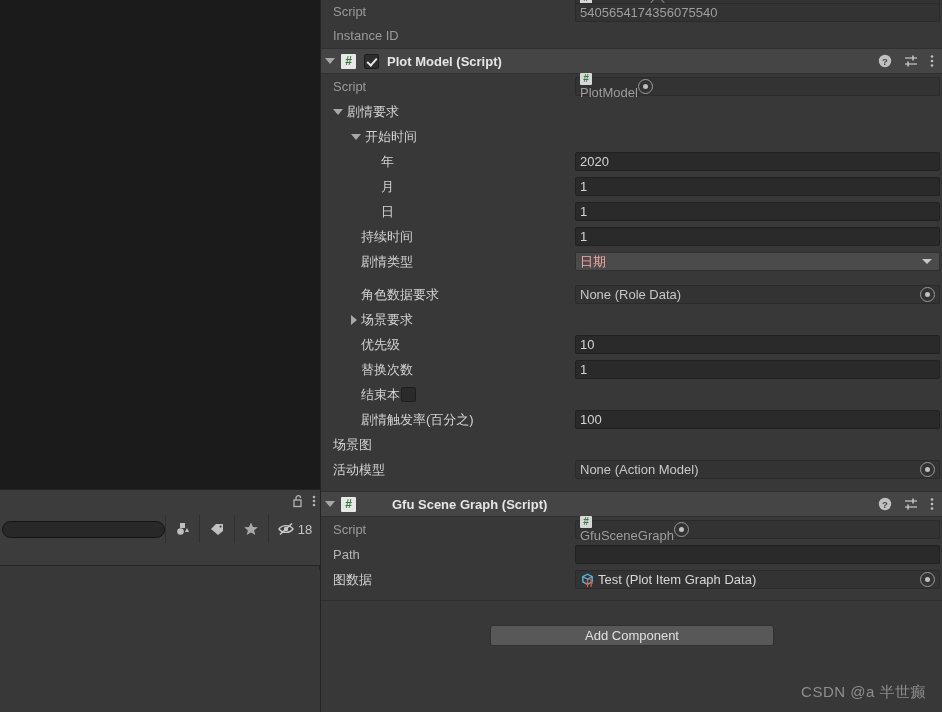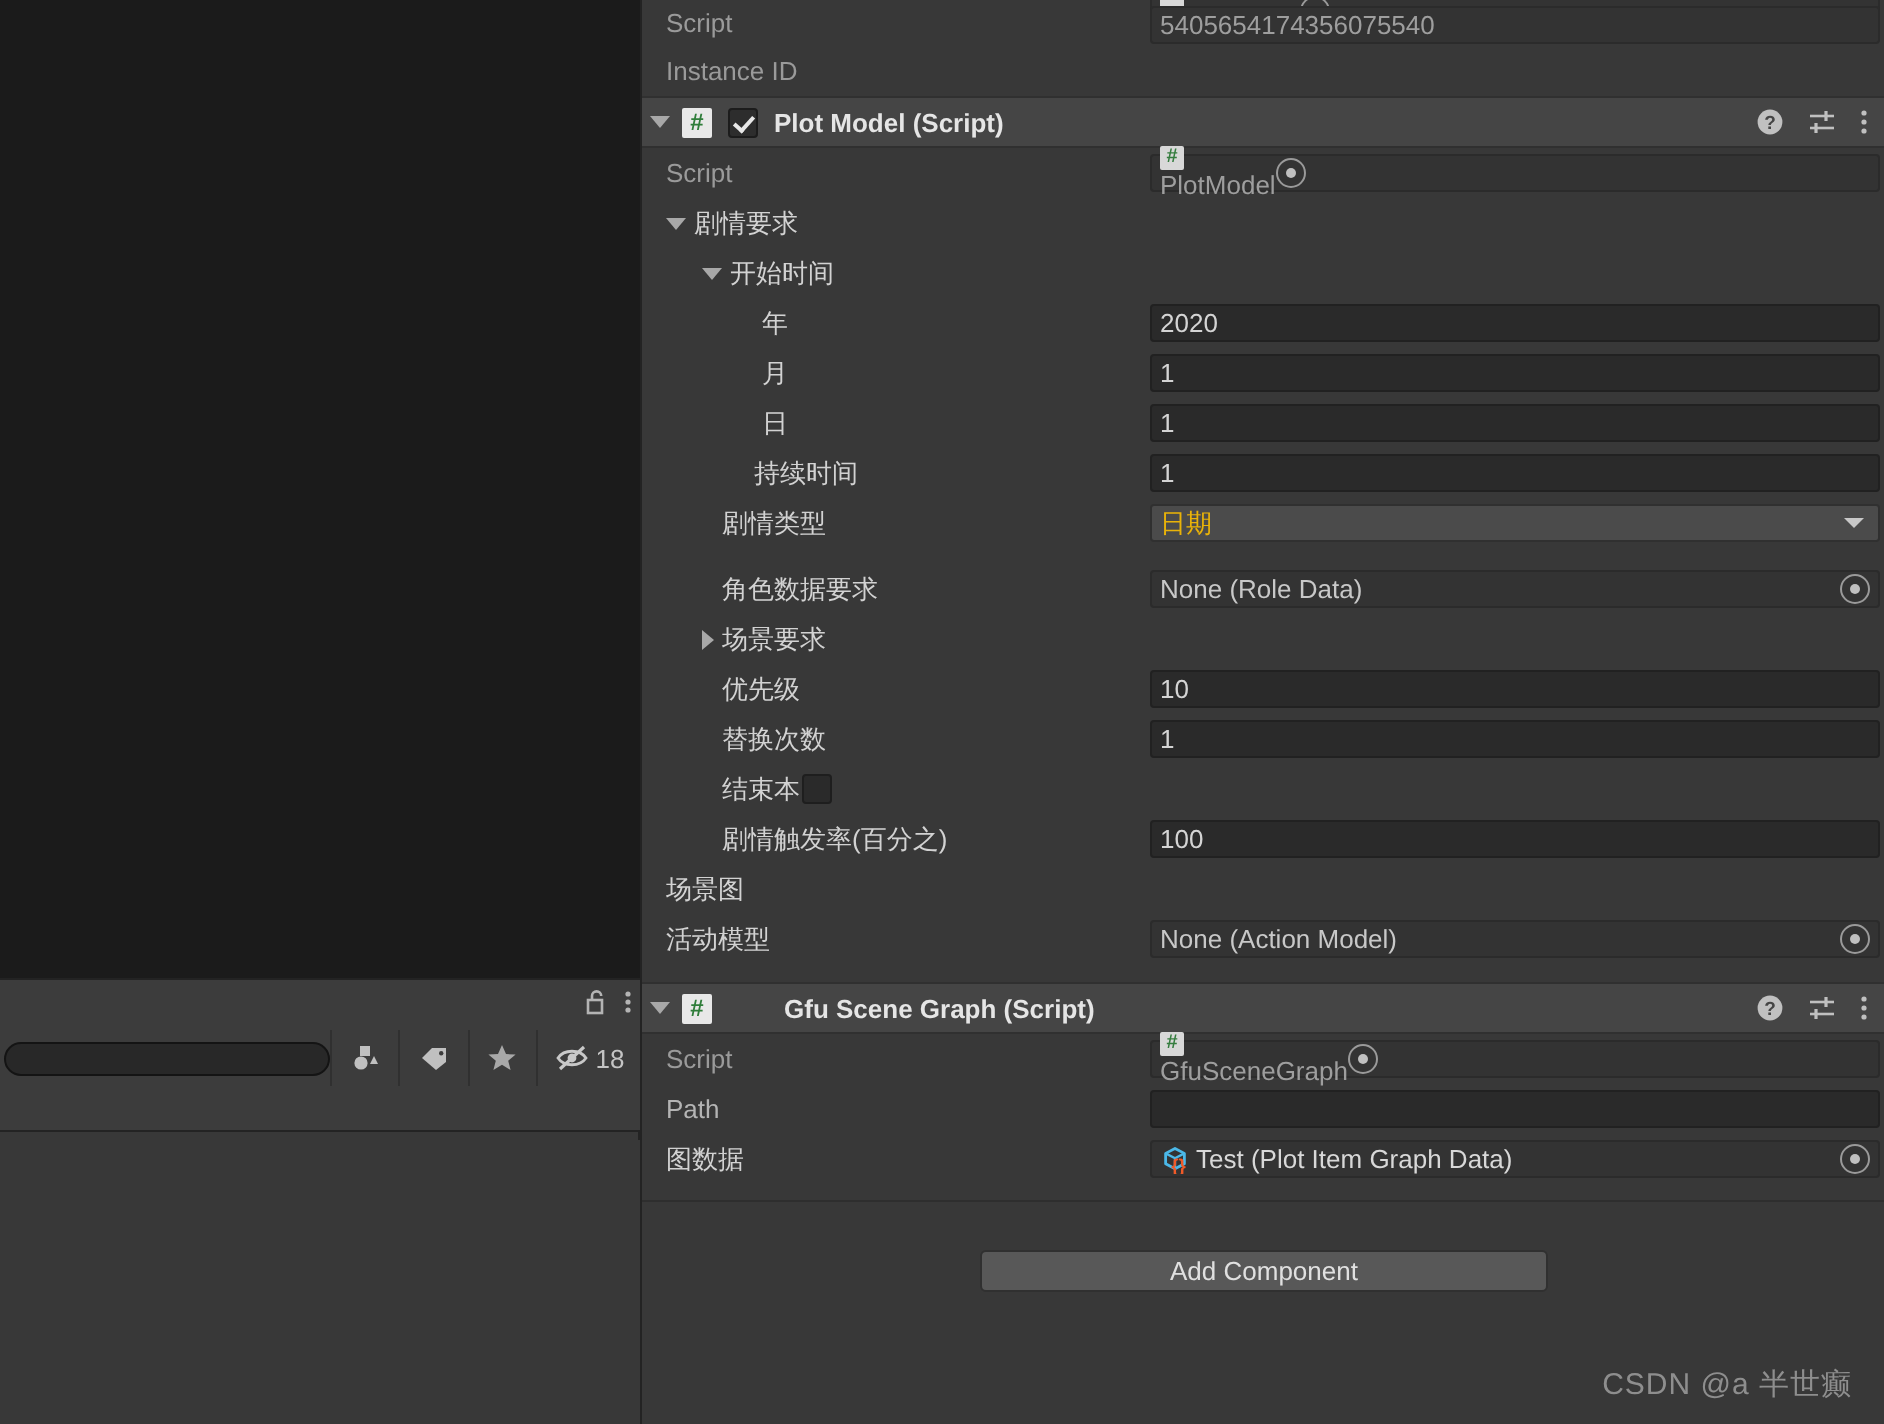--- a/index.html
+++ b/index.html
@@ -165,21 +165,21 @@
     color: #c8c8c8;
     padding: 0 4px;
     justify-content: space-between;
   }
   .object-field .of-left { display: flex; align-items: center; gap: 3px; overflow: hidden; white-space: nowrap; }
   .object-field.filled { color: #d8d8d8; }
   .dropdown-field {
     background: #4b4b4b;
     border: 1px solid #303030;
     border-radius: 2px;
-    color: #eab308;
+    color: #fca5a5;
     padding: 0 4px;
     justify-content: space-between;
   }
   .caret-down {
     width: 0; height: 0;
     border-left: 5px solid transparent;
     border-right: 5px solid transparent;
     border-top: 5px solid #c8c8c8;
     margin-right: 3px;
   }
@@ -468,21 +468,21 @@
     </div>
 
     <div class="row">
       <span class="row-label bright" style="margin-left:48px;">日</span>
       <div class="field text-input">
         <span>1</span>
       </div>
     </div>
 
     <div class="row">
-      <span class="row-label bright" style="margin-left:44px;">持续时间</span>
+      <span class="row-label bright" style="margin-left:28px;">持续时间</span>
       <div class="field text-input">
         <span>1</span>
       </div>
     </div>
 
     <div class="row">
       <span class="row-label bright" style="margin-left:28px;">剧情类型</span>
       <div class="field dropdown-field">
         <span>日期</span>
         <span class="caret-down"></span>

